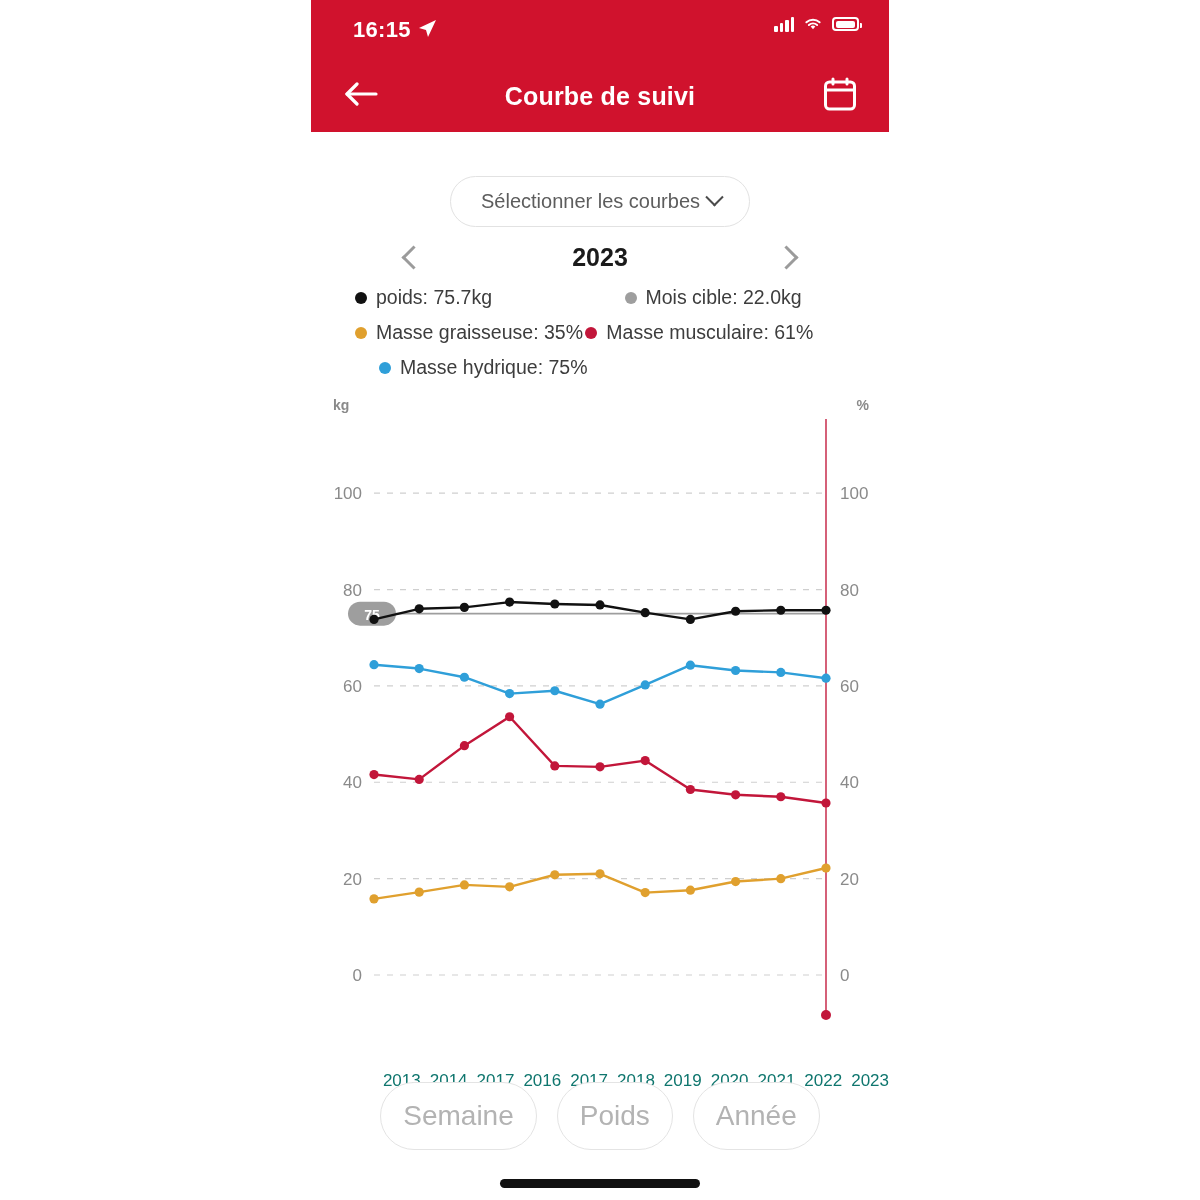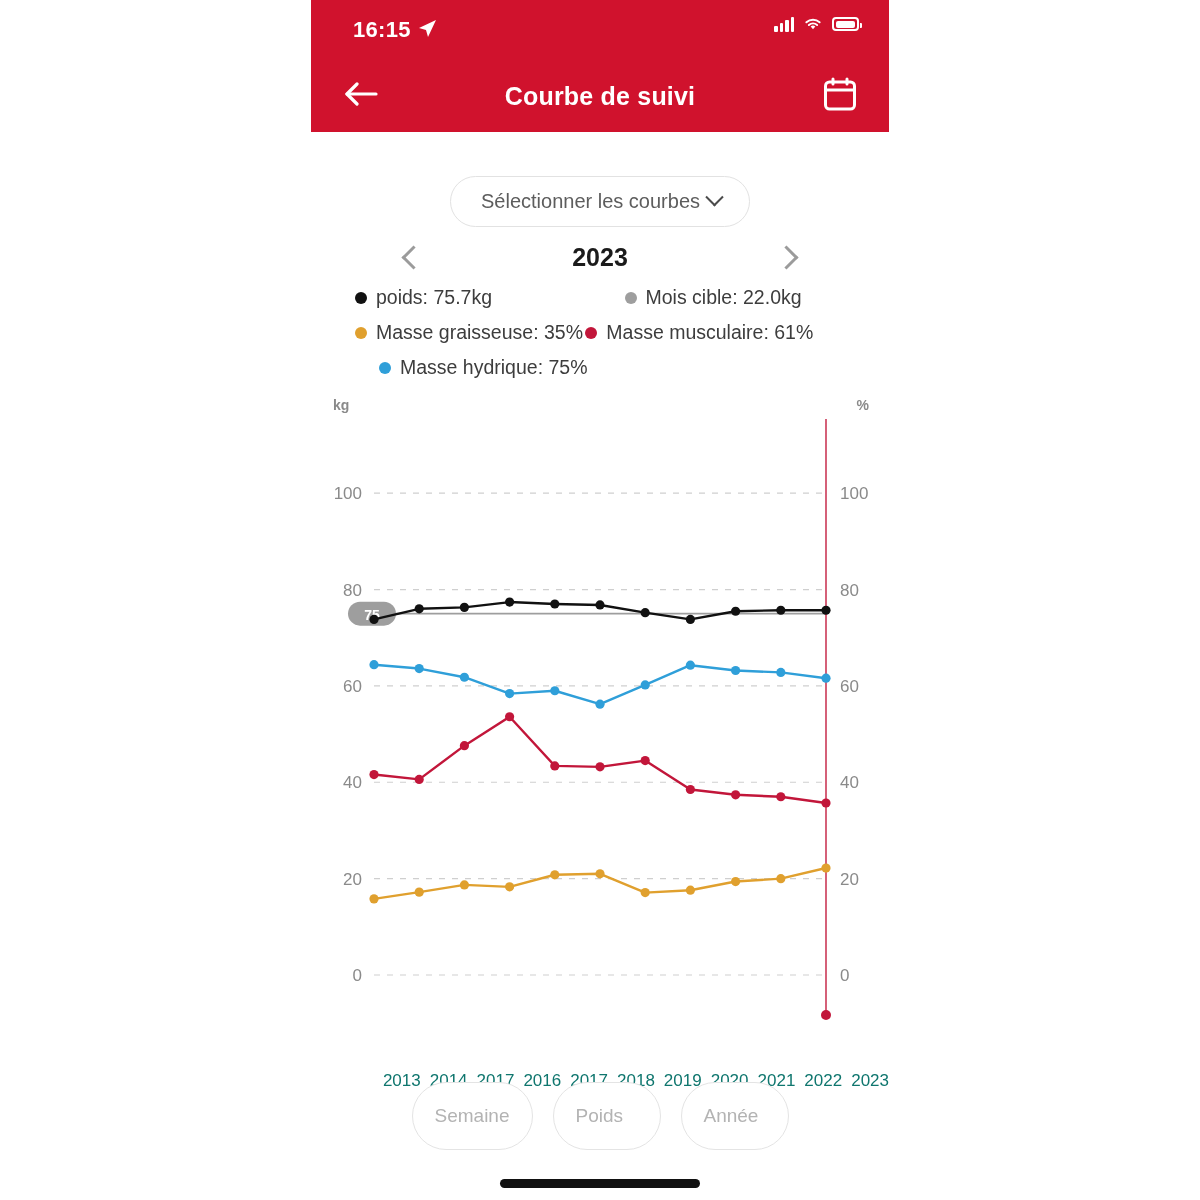--- a/index.html
+++ b/index.html
@@ -132,21 +132,21 @@
   
   .ranges {
     position: absolute; left: 0; right: 0; bottom: 50px;
     display: flex; justify-content: center; gap: 20px;
   }
   .range-btn {
     border: 1.6px solid #e4e4e4; border-radius: 34px;
     height: 68px; min-width: 108px;
     display: flex; align-items: center; justify-content: flex-start;
     padding: 0 22px;
-    color: #b3b3b3; font-size: 19px;
+    color: #b3b3b3; font-size: 28px;
     background: #fff;
     cursor: pointer;
     margin-top: 17px;
   }
   .range-btn.active { border-color: #c2163a; color: #c2163a; }
 
   .homebar {
     position: absolute; bottom: 12px; left: 50%; transform: translateX(-50%);
     width: 200px; height: 9px; border-radius: 6px; background: #111;
   }

